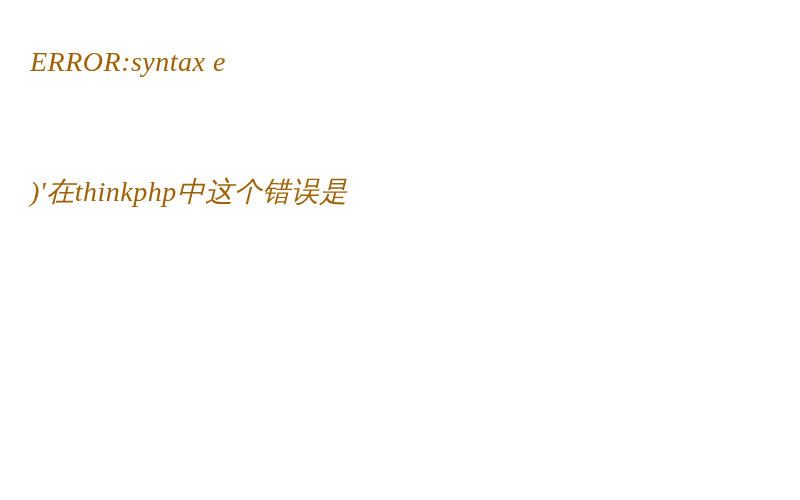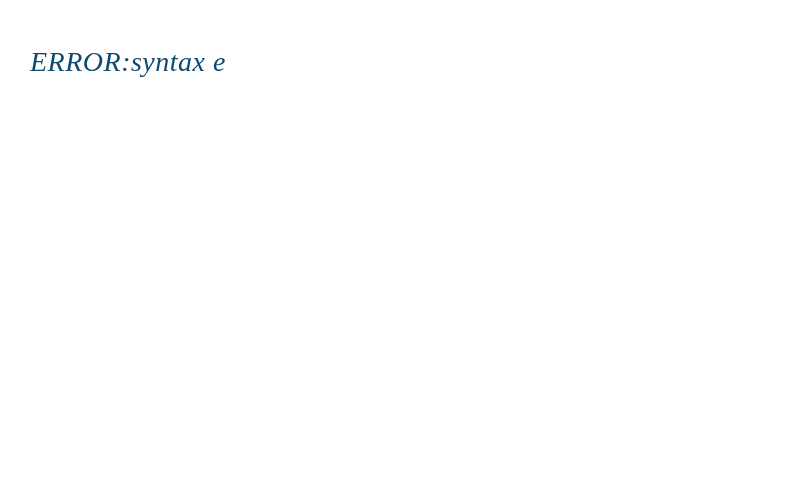--- a/index.html
+++ b/index.html
@@ -11,26 +11,27 @@
       width: 800px;
       height: 500px;
       background: #ffffff;
       font-family: "Times New Roman", "SimSun", serif;
       padding: 40px 30px;
       overflow: hidden;
     }
     .content {
       font-size: 28px;
       line-height: 1.55;
-      color: #0c4a6e;
+      color: #a16207;
       font-style: italic;
       letter-spacing: 0.5px;
       word-break: break-all;
     }
   </style>
 </head>
 <body>
 
 <div class="content">
   <span>ERROR:syntax e</span><br>
   <br>
   <br>
+  <span>)'在thinkphp中这个错误是</span>
 </div>
 
 </body></html>

